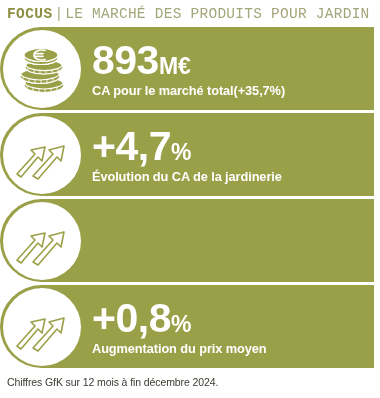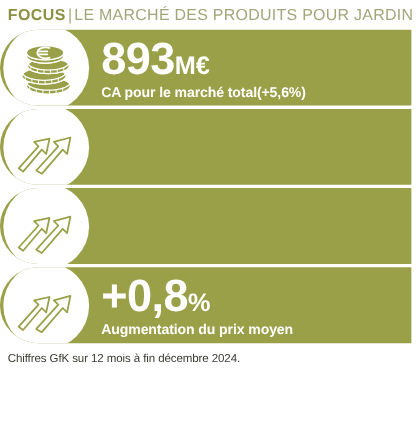--- a/index.html
+++ b/index.html
@@ -13,20 +13,21 @@
     font-family: "Liberation Sans", sans-serif;
     overflow: hidden;
     position: relative;
   }
 
   
   .header {
     padding: 6px 0 5px 7px;
     white-space: nowrap;
     line-height: 1;
+    font-family: Liberation Mono, monospace;
   }
   .header-focus {
     font-size: 14.5px;
     font-weight: bold;
     color: #8d8f43;
     letter-spacing: 0.4px;
   }
   .header-sep {
     font-size: 14.5px;
     font-weight: normal;
@@ -41,21 +42,21 @@
   }
 
   
   .cards {
     display: flex;
     flex-direction: column;
     gap: 3px;
   }
   .card {
     position: relative;
-    height: 69px;
+    height: 83px;
     background: #9aa047;
     border-top-left-radius: 45px;
     border-bottom-left-radius: 45px;
     margin-left: 0;
     margin-right: 6px;
     display: flex;
     align-items: center;
     overflow: hidden;
   }
 
@@ -162,32 +163,38 @@
           <path d="M34 12.6a7.5 5 0 1 0 0 8.8"></path>
           <line x1="23.5" y1="15.6" x2="32" y2="15.6"></line>
           <line x1="23.5" y1="18.4" x2="32" y2="18.4"></line>
         </g>
       </svg>
     </div>
     <div class="card-text">
       <div class="stat-line">
         <span class="stat-big">893</span><span class="stat-unit">M€</span>
       </div>
-      <div class="stat-caption">CA pour le marché total(+5,6%)</div>
+      <div class="stat-caption">CA pour le marché total(+35,7%)</div>
     </div>
   </div>
 
   <div class="card">
     <div class="icon-wrap">
       <svg width="62" height="62" viewBox="0 0 62 62" aria-hidden="true">
         <g fill="none" stroke="#9aa047" stroke-width="1.6" stroke-linejoin="round" stroke-linecap="round">
           <path d="M6 50 L24 30 L20 26 L34 23 L31 37 L27 33 L10 53 Z"></path>
           <path d="M22 52 L42 30 L38 26 L53 22 L50 37 L46 33 L27 55 Z"></path>
         </g>
       </svg>
+    </div>
+    <div class="card-text">
+      <div class="stat-line">
+        <span class="stat-big">+4,7</span><span class="stat-unit">%</span>
+      </div>
+      <div class="stat-caption">Évolution du CA de la jardinerie</div>
     </div>
   </div>
 
   <div class="card">
     <div class="icon-wrap">
       <svg width="62" height="62" viewBox="0 0 62 62" aria-hidden="true">
         <g fill="none" stroke="#9aa047" stroke-width="1.6" stroke-linejoin="round" stroke-linecap="round">
           <path d="M6 50 L24 30 L20 26 L34 23 L31 37 L27 33 L10 53 Z"></path>
           <path d="M22 52 L42 30 L38 26 L53 22 L50 37 L46 33 L27 55 Z"></path>
         </g>

